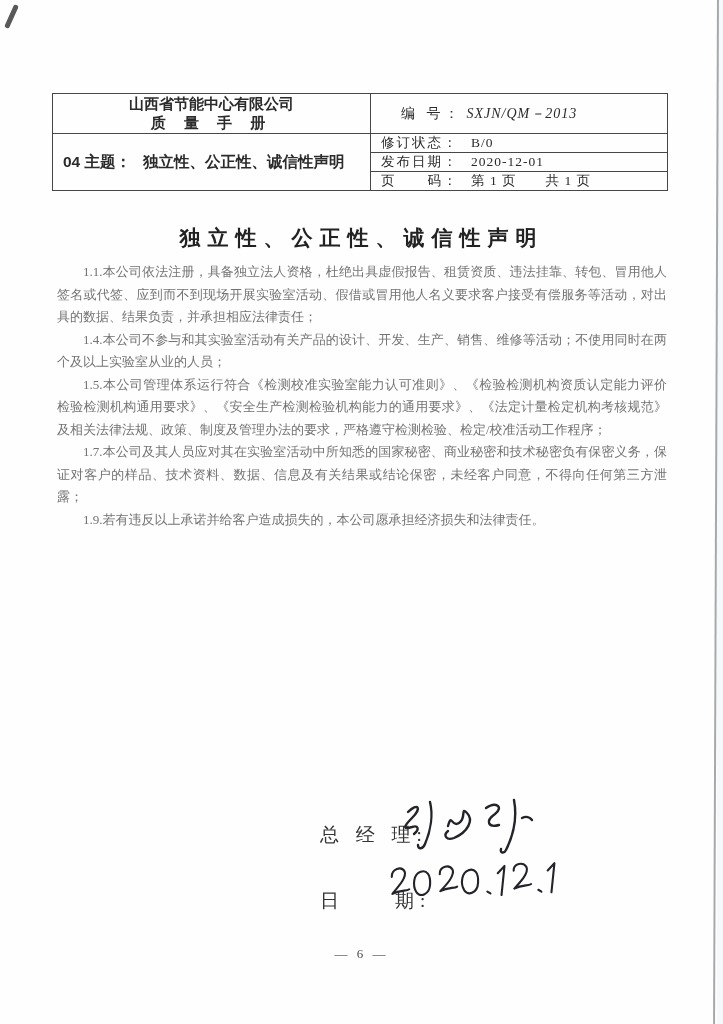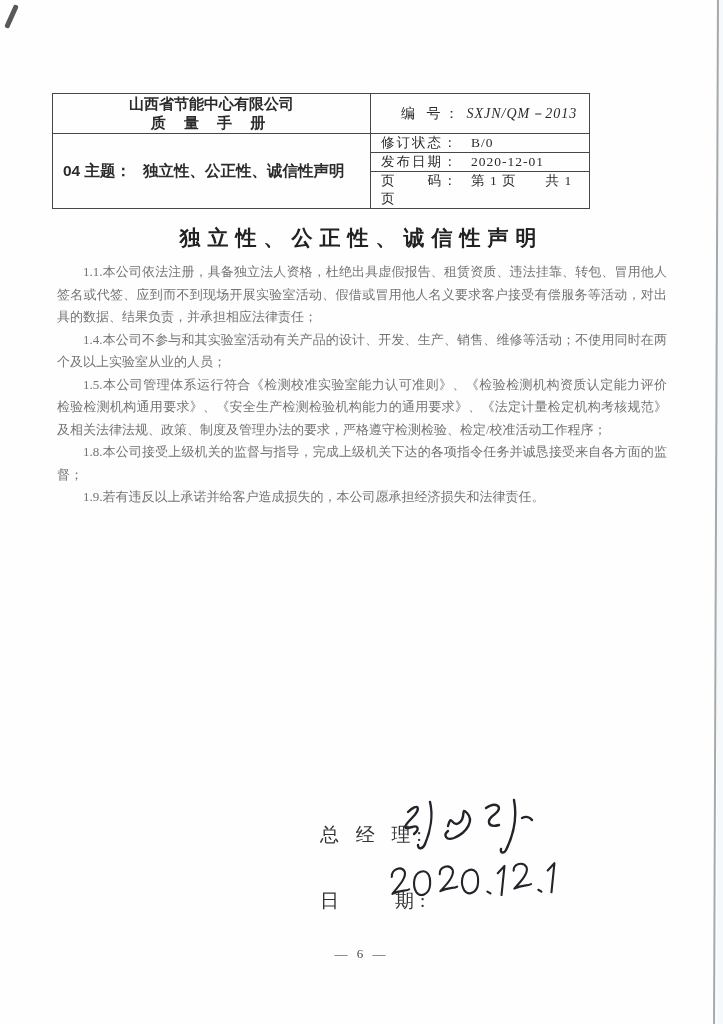--- a/index.html
+++ b/index.html
@@ -35,21 +35,21 @@
     position: absolute;
     left: 717px; top: 0;
     width: 6px; height: 1024px;
     background: #f6f9fb;
   }
 
   
   .doc-table {
     position: absolute;
     left: 52px; top: 93px;
-    width: 538px;
+    width: 616px;
     border-collapse: collapse;
     table-layout: fixed;
     padding-left: 48px;
   }
   .doc-table td {
     border: 1.6px solid #474747;
     vertical-align: middle;
     padding: 0 10px;
   }
   .cell-company {
@@ -170,21 +170,21 @@
     </tr>
   </tbody>
     </table>
 
   <div class="main-title">独立性、公正性、诚信性声明</div>
 
   <div class="body-text">
     <p>1.1.本公司依法注册，具备独立法人资格，杜绝出具虚假报告、租赁资质、违法挂靠、转包、冒用他人签名或代签、应到而不到现场开展实验室活动、假借或冒用他人名义要求客户接受有偿服务等活动，对出具的数据、结果负责，并承担相应法律责任；</p>
     <p>1.4.本公司不参与和其实验室活动有关产品的设计、开发、生产、销售、维修等活动；不使用同时在两个及以上实验室从业的人员；</p>
     <p>1.5.本公司管理体系运行符合《检测校准实验室能力认可准则》、《检验检测机构资质认定能力评价　检验检测机构通用要求》、《安全生产检测检验机构能力的通用要求》、《法定计量检定机构考核规范》及相关法律法规、政策、制度及管理办法的要求，严格遵守检测检验、检定/校准活动工作程序；</p>
-    <p>1.8.本公司接受上级机关的监督与指导，完成上级机关下达的各项指令任务并诚恳接受来自各方面的监督；</p>
+    <p>1.7.本公司及其人员应对其在实验室活动中所知悉的国家秘密、商业秘密和技术秘密负有保密义务，保证对客户的样品、技术资料、数据、信息及有关结果或结论保密，未经客户同意，不得向任何第三方泄露；</p>
     <p>1.9.若有违反以上承诺并给客户造成损失的，本公司愿承担经济损失和法律责任。</p>
   </div>
 
   <div class="sig-label signer-label">总 经 理:</div>
 
   <svg class="sig-svg signature-svg" width="142" height="68" viewBox="0 0 142 68">
     <g class="ink" stroke-width="2.4">
       <path d="M12,16 C22,6 26,12 16,22 C8,30 6,34 16,31 C22,29 24,33 18,38"></path>
       <path d="M34,6 C37,18 35,34 29,48 C27,53 22,54 22,49"></path>
       <path d="M52,30 C56,16 55,32 63,27 C71,22 64,10 71,17 C78,24 72,36 58,42 C50,45 47,39 52,35"></path>

